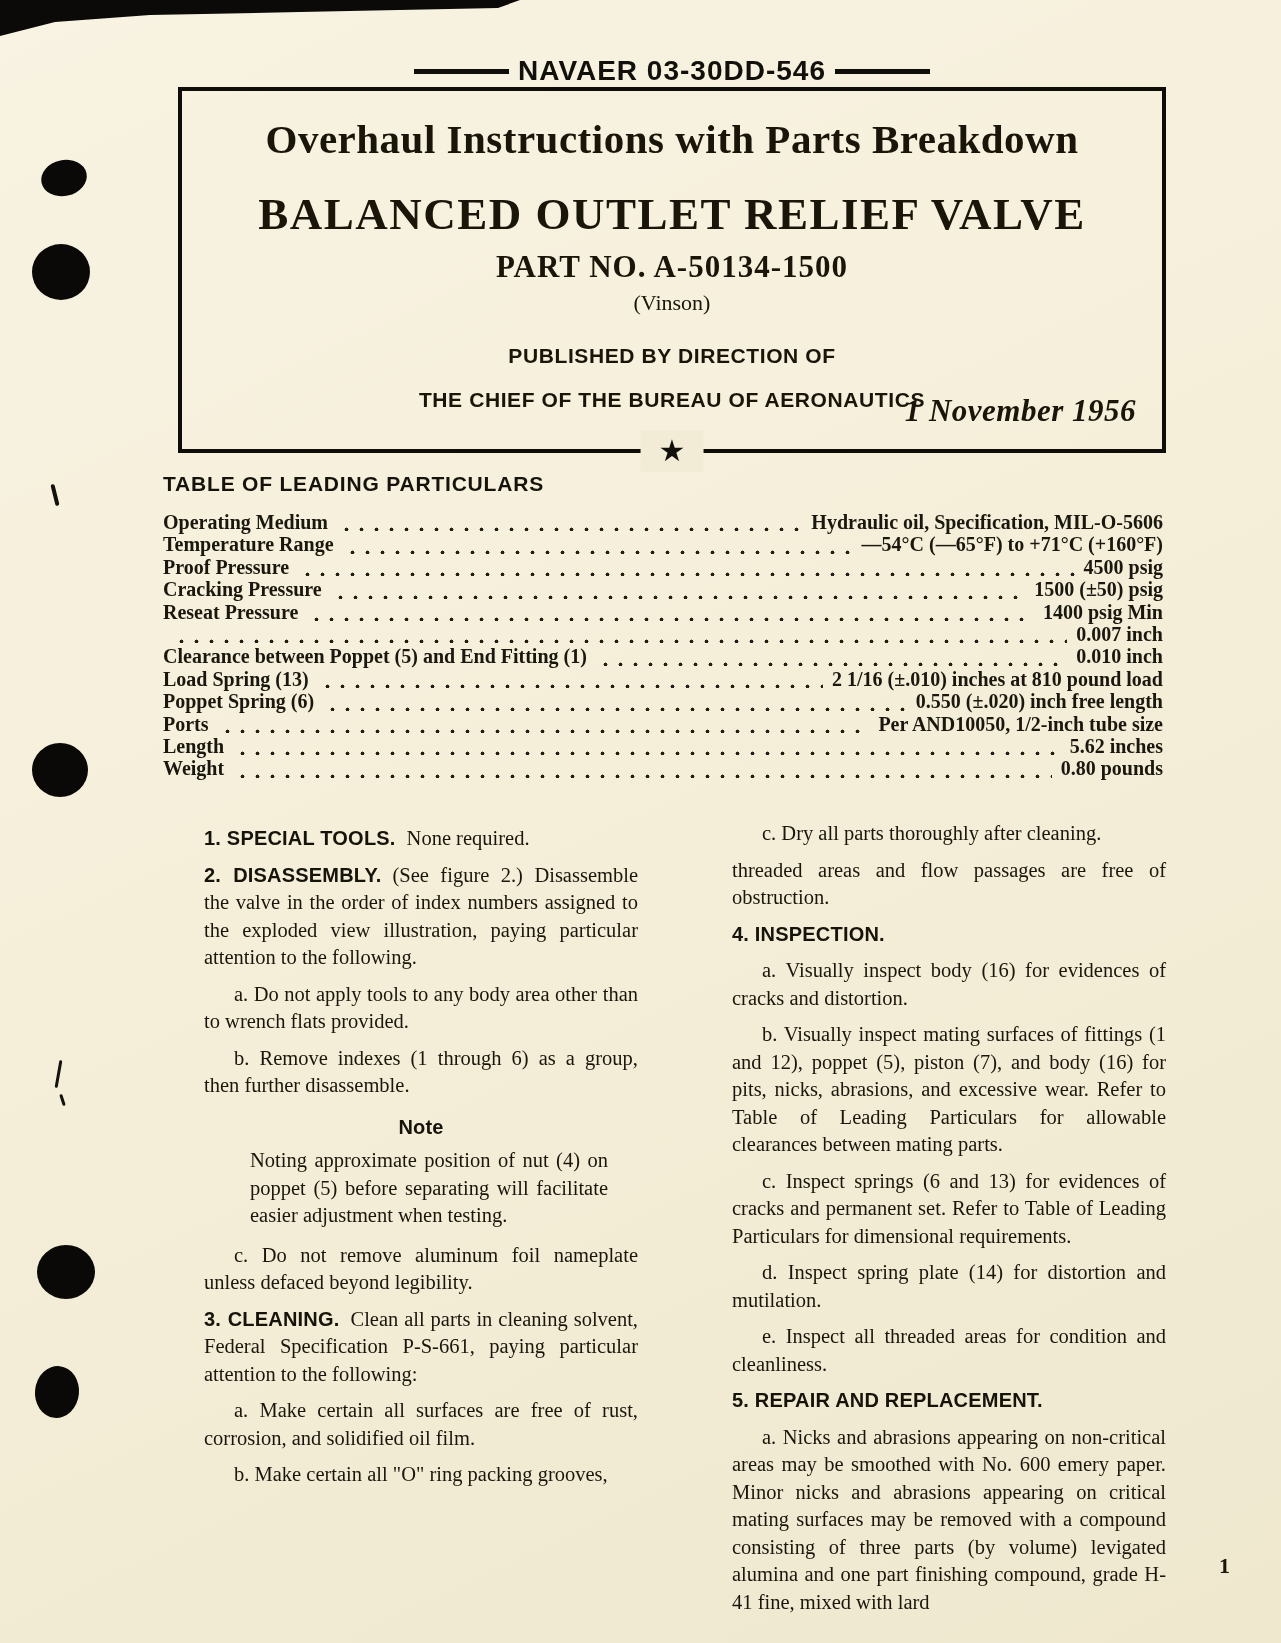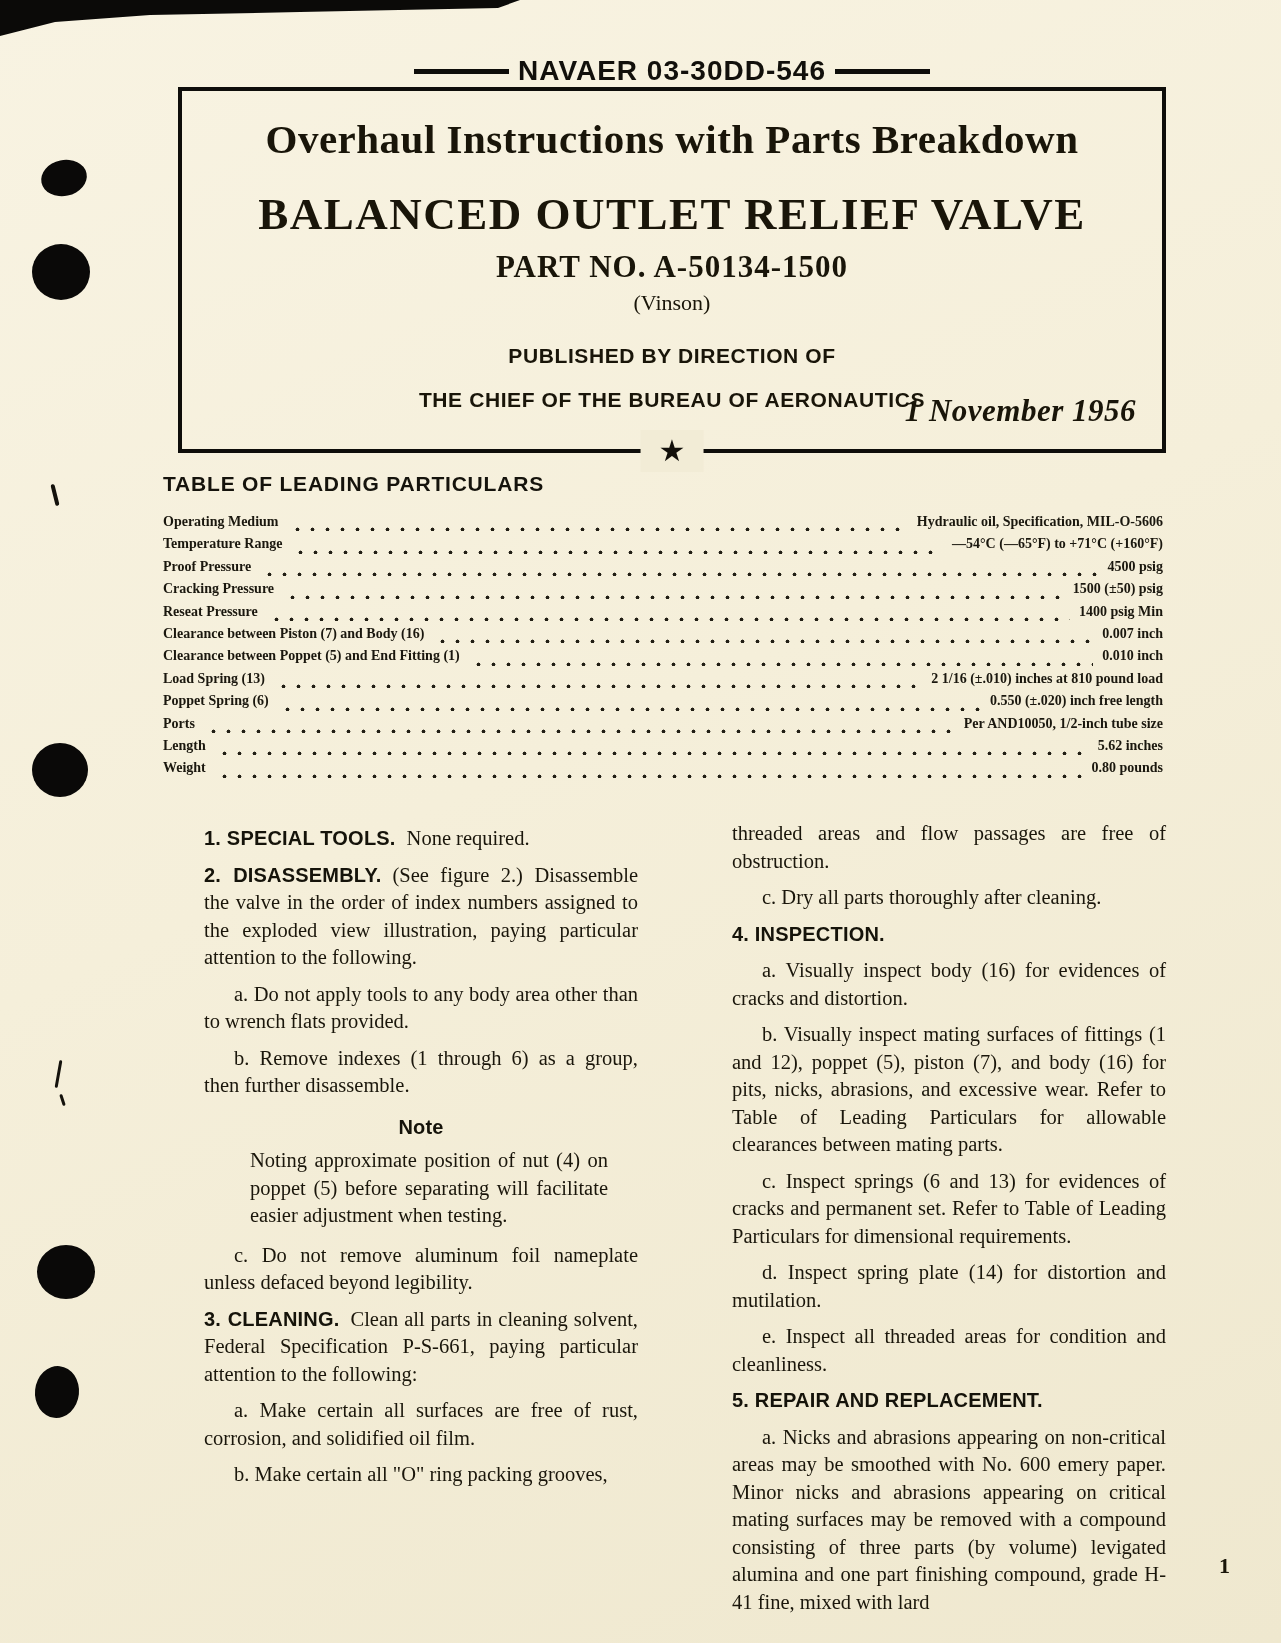--- a/index.html
+++ b/index.html
@@ -49,21 +49,21 @@
   }
 
   
   .particulars { position:absolute; left:163px; top:472px; width:1000px; }
   .particulars h2 {
     font-family:"Liberation Sans", sans-serif;
     font-size:21px; font-weight:700; letter-spacing:0.8px; margin-bottom:15px; color:#15130c;
   }
   .prow {
     display:flex; align-items:baseline; white-space:nowrap;
-    font-size:14px; font-weight:700; line-height:22.4px; color:#1a170e;
+    font-size:20px; font-weight:700; line-height:22.4px; color:#1a170e;
   }
   .prow .leader {
     flex:1; min-width:14px; height:15px; margin:0 9px 2px 9px; align-self:flex-end;
     background-image:radial-gradient(circle, #221f15 1.7px, transparent 2.2px);
     background-size:15px 15px; background-repeat:repeat-x; background-position:2px 6px;
   }
   .prow .pvalue { text-align:center; }
 
   
   .columns { position:absolute; left:160px; top:820px; width:1006px; display:flex; gap:50px; }
@@ -135,21 +135,20 @@
         <span>Cracking Pressure</span>
         <span class="leader"></span>
         <span class="pvalue">1500 (±50) psig</span>
       </div>
     <div class="prow">
         <span>Reseat Pressure</span>
         <span class="leader"></span>
         <span class="pvalue">1400 psig Min</span>
       </div>
     <div class="prow">
-        <span>Clearance between Piston (7) and Body (16)</span>
         <span class="leader"></span>
         <span class="pvalue">0.007 inch</span>
       </div>
     <div class="prow">
         <span>Clearance between Poppet (5) and End Fitting (1)</span>
         <span class="leader"></span>
         <span class="pvalue">0.010 inch</span>
       </div>
     <div class="prow">
         <span>Load Spring (13)</span>
@@ -187,22 +186,22 @@
       <p class="para sub"><span>b. Remove indexes (1 through 6) as a group, then further disassemble.</span></p>
       <p class="para note-head"><span class="phead">Note</span><span></span></p>
       <p class="para note-body"><span>Noting approximate position of nut (4) on poppet (5) before separating will facilitate easier adjustment when testing.</span></p>
       <p class="para sub"><span>c. Do not remove aluminum foil nameplate unless defaced beyond legibility.</span></p>
       <p class="para sect"><span class="phead">3. CLEANING.</span><span>Clean all parts in cleaning solvent, Federal Specification P-S-661, paying particular attention to the following:</span></p>
       <p class="para sub"><span>a. Make certain all surfaces are free of rust, corrosion, and solidified oil film.</span></p>
       <p class="para sub"><span>b. Make certain all "O" ring packing grooves,</span></p>
     </div>
 
     <div class="col">
+      <p class="para sub"><span>c. Dry all parts thoroughly after cleaning.</span></p>
       <p class="para"><span>threaded areas and flow passages are free of obstruction.</span></p>
-      <p class="para sub"><span>c. Dry all parts thoroughly after cleaning.</span></p>
       <p class="para sect"><span class="phead">4. INSPECTION.</span><span></span></p>
       <p class="para sub"><span>a. Visually inspect body (16) for evidences of cracks and distortion.</span></p>
       <p class="para sub"><span>b. Visually inspect mating surfaces of fittings (1 and 12), poppet (5), piston (7), and body (16) for pits, nicks, abrasions, and excessive wear. Refer to Table of Leading Particulars for allowable clearances between mating parts.</span></p>
       <p class="para sub"><span>c. Inspect springs (6 and 13) for evidences of cracks and permanent set. Refer to Table of Leading Particulars for dimensional requirements.</span></p>
       <p class="para sub"><span>d. Inspect spring plate (14) for distortion and mutilation.</span></p>
       <p class="para sub"><span>e. Inspect all threaded areas for condition and cleanliness.</span></p>
       <p class="para sect"><span class="phead">5. REPAIR AND REPLACEMENT.</span><span></span></p>
       <p class="para sub"><span>a. Nicks and abrasions appearing on non-critical areas may be smoothed with No. 600 emery paper. Minor nicks and abrasions appearing on critical mating surfaces may be removed with a compound consisting of three parts (by volume) levigated alumina and one part finishing compound, grade H-41 fine, mixed with lard</span></p>
     </div>
 

